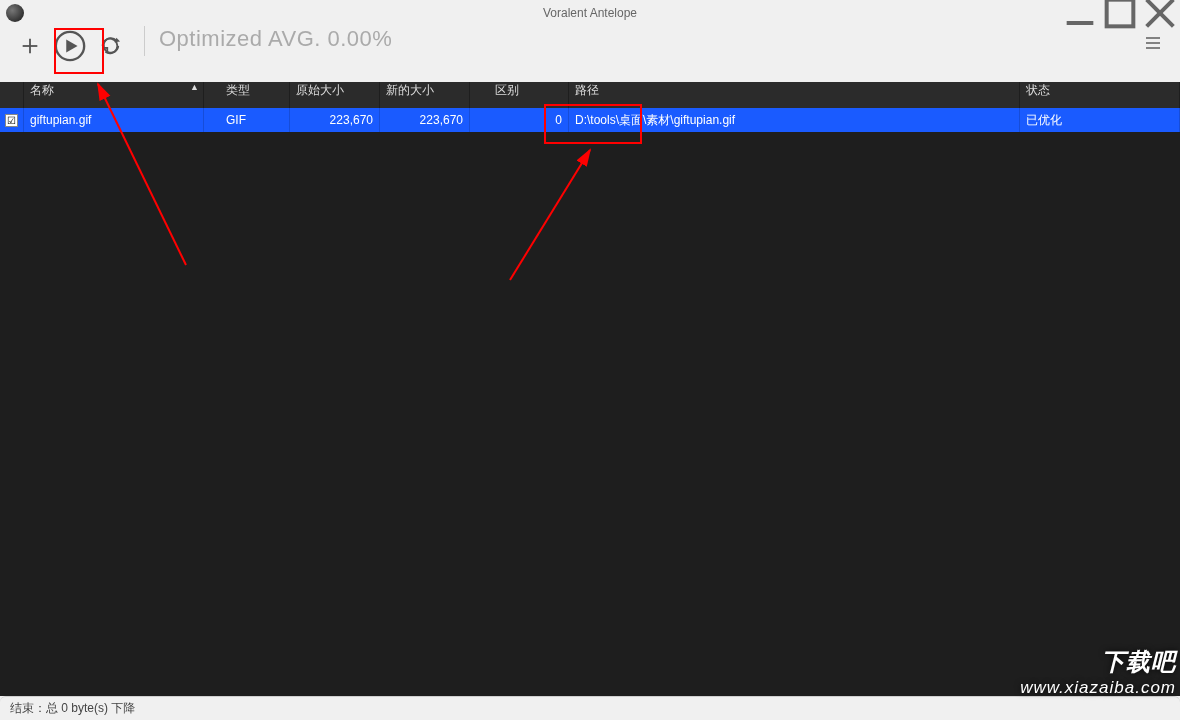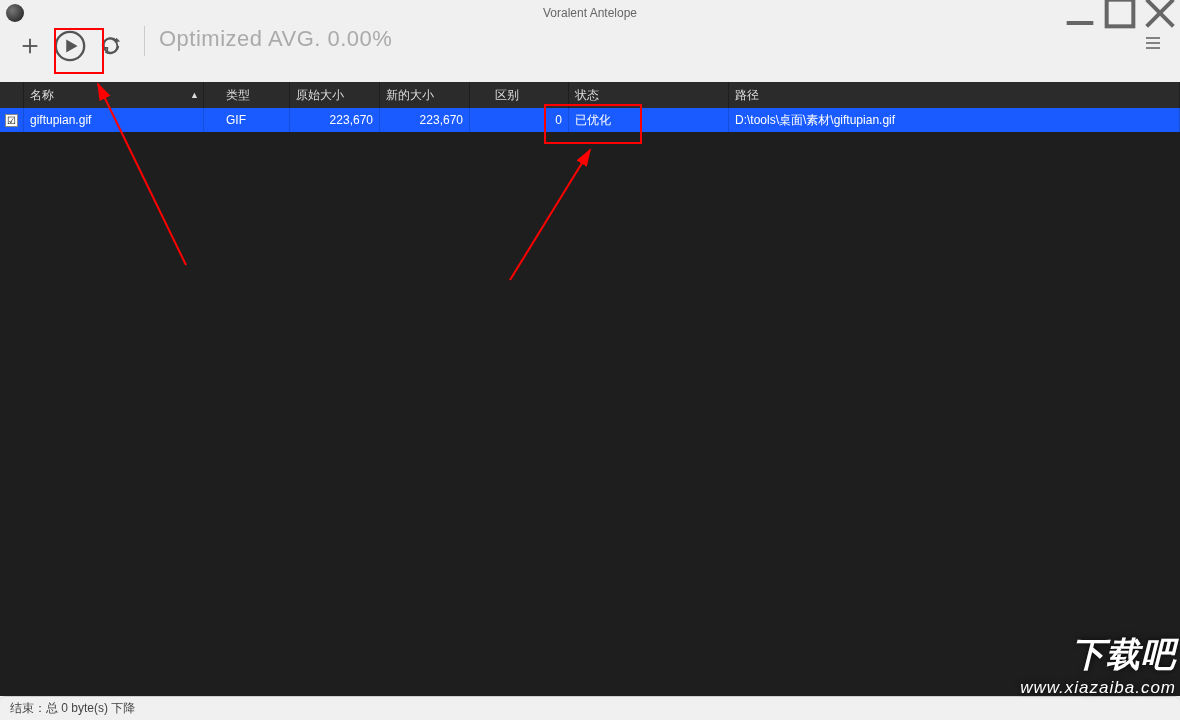--- a/index.html
+++ b/index.html
@@ -20,21 +20,21 @@
   .play-btn { position: relative; }
   .play-btn svg { width: 34px; height: 34px; }
   .divider { width: 1px; height: 30px; background: #ccc; margin: 0 14px; }
   .avg-text { font-size: 22px; color: #aaa; font-weight: 300; letter-spacing: 0.5px; }
   .hamburger { margin-left: auto; width: 34px; height: 34px; display:flex; align-items:center; justify-content:center; cursor:pointer; color:#666;}
   .hamburger svg { width: 20px; height: 20px; }
 
   
   .table-wrap { flex: 1; background: #1e1e1e; display: flex; flex-direction: column; position: relative; }
   .thead { display: flex; height: 26px; background: #2b2b2b; color: #ddd; font-size: 12px; align-items: stretch; }
-  .th { display: flex; align-items: center; padding-left: 6px; border-right: 1px solid #1e1e1e; position: relative; gap: 28px;}
+  .th { display: flex; align-items: flex-start; padding-left: 6px; border-right: 1px solid #1e1e1e; position: relative; gap: 28px;}
   .th-sort { margin-left: auto; margin-right: 4px; font-size: 9px; }
   .cb-col { width: 24px; justify-content: center; padding:0;}
   .name-col { width: 180px; }
   .type-col { width: 70px; margin-left: 16px; }
   .orig-col { width: 90px; }
   .new-col  { width: 90px; }
   .diff-col { width: 80px; margin-left: 19px; }
   .stat-col { width: 160px; }
   .path-col { flex: 1; }
 
@@ -49,21 +49,21 @@
   .statusbar { height: 24px; background: #f0f0f0; border-top: 1px solid #d0d0d0; display:flex; align-items:center; padding: 0 10px; font-size:12px; color:#444;border-radius:6px; }
 
   
   .anno-box { position: absolute; border: 2px solid #ff0000; pointer-events: none; z-index: 50; }
 
   
   .arrow-svg { position: absolute; pointer-events: none; z-index: 49; overflow: visible; }
 
   
   .watermark { position: absolute; right: 4px; bottom: 22px; color: #fff; text-align: right; font-style: italic; text-shadow: 0 0 6px rgba(0,0,0,0.8); z-index: 30; }
-  .watermark .big { font-size: 34px; font-weight: bold; letter-spacing: 1px; }
+  .watermark .big { font-size: 24px; font-weight: bold; letter-spacing: 1px; }
   .watermark .small { font-size: 17px; letter-spacing: 1px; }
 </style>
 </head>
 <body>
 
 <div class="window">
 
   <div class="titlebar">
     <div class="app-logo"></div>
     <div class="titlebar-title">Voralent Antelope</div>
@@ -132,39 +132,39 @@
         </div>
       <div class="th orig-col">
           <span>原始大小</span>
         </div>
       <div class="th new-col">
           <span>新的大小</span>
         </div>
       <div class="th diff-col">
           <span>区别</span>
         </div>
+      <div class="th path-col">
+          <span>路径</span>
+        </div>
       <div class="th stat-col">
           <span>状态</span>
-        </div>
-      <div class="th path-col">
-          <span>路径</span>
         </div>
     </div>
 
     <div class="trow">
       <div class="td cb-col" style="padding:0;justify-content:center">
           <div class="checkbox">☑</div>
         </div>
       <div class="td name-col">giftupian.gif</div>
       <div class="td type-col">GIF</div>
       <div class="td orig-col num">223,670</div>
       <div class="td new-col num">223,670</div>
       <div class="td diff-col num">0</div>
+      <div class="td path-col">D:\tools\桌面\素材\giftupian.gif</div>
       <div class="td stat-col">已优化</div>
-      <div class="td path-col">D:\tools\桌面\素材\giftupian.gif</div>
     </div>
 
     <div class="table-body"></div>
   </div>
 
   <div class="statusbar">
     <span>结束：总 0 byte(s) 下降</span>
   </div>
 
   <div class="anno-box" style="left:54px; top:28px; width:50px; height:46px;"></div>

